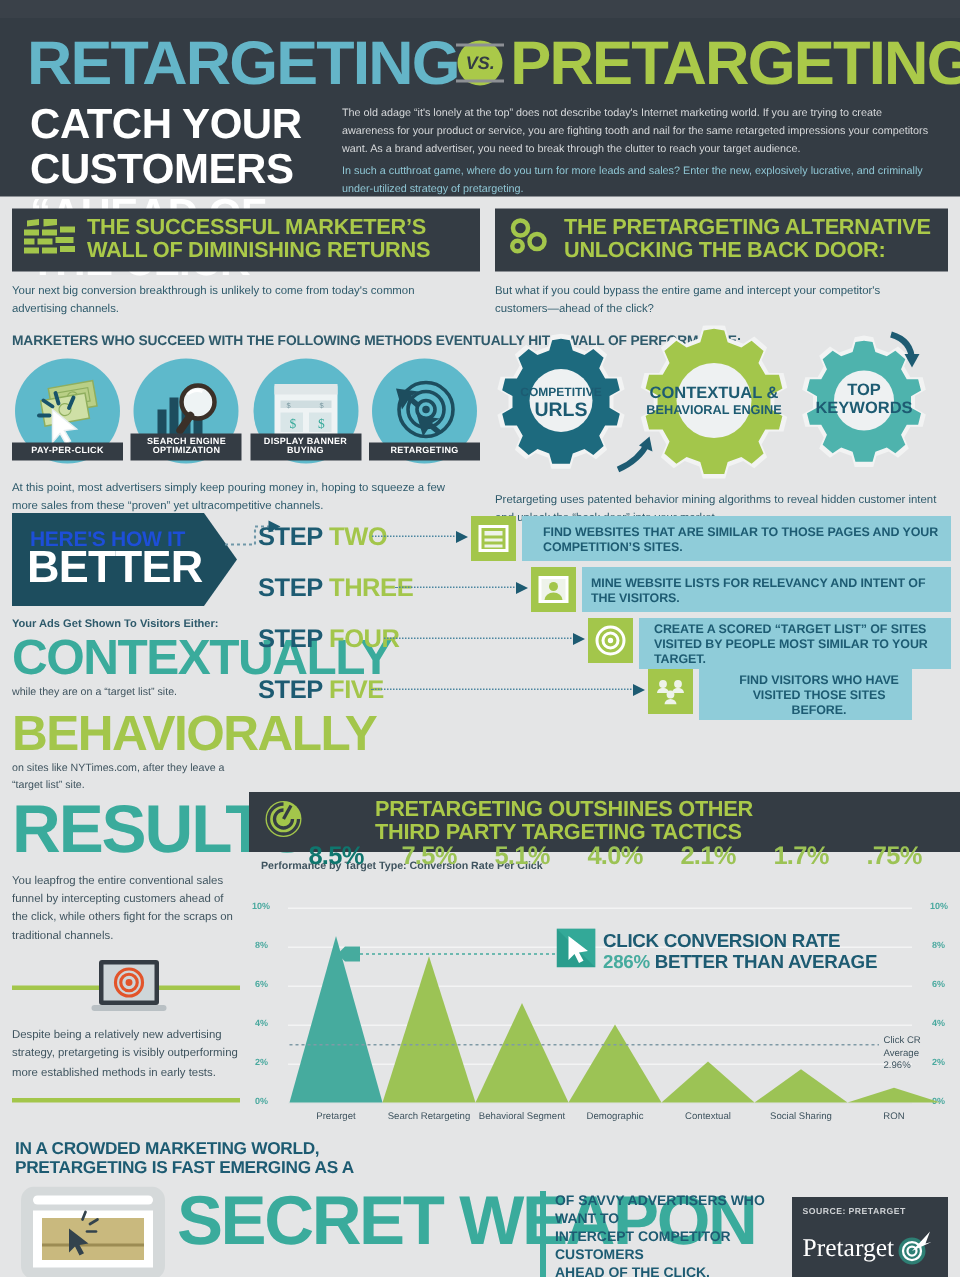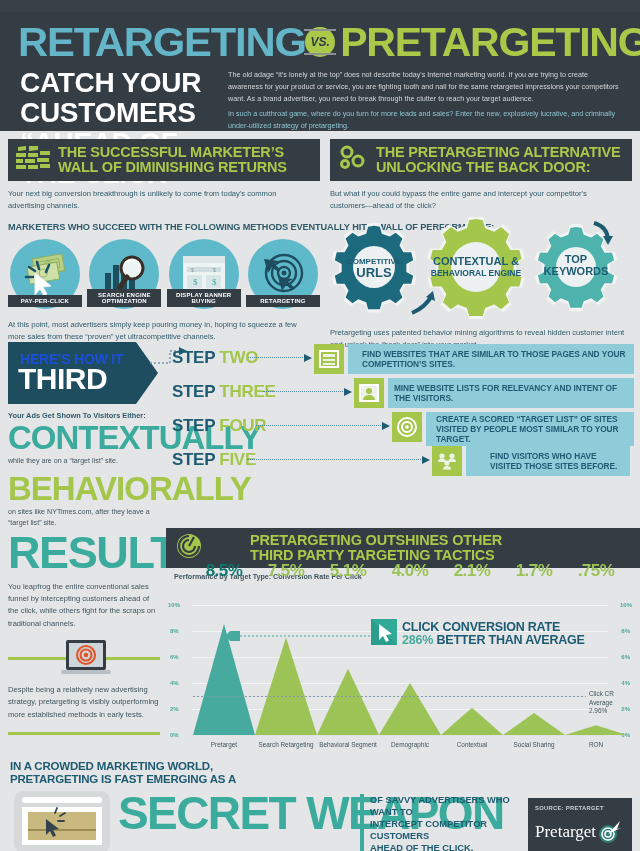--- a/index.html
+++ b/index.html
@@ -398,21 +398,21 @@
     </div>
 
     <div class="para para-blue" style="margin-top:8px;width:295px;">Pretargeting uses patented behavior mining algorithms to reveal hidden customer intent and unlock the “back door” into your market.</div>
   </div>
 
   <div class="sec-how">
     <div class="ribbon">
       <div class="ribbon-body"></div>
       <div class="ribbon-tip"></div>
       <div class="ribbon-t1">HERE'S HOW IT</div>
-      <div class="ribbon-t2">THIRD</div>
+      <div class="ribbon-t2">BETTER</div>
     </div>
     <div class="how-lead">Your Ads Get Shown To Visitors Either:</div>
     <div class="big-word teal">CONTEXTUALLY</div>
     <div class="small-note">while they are on a “target list” site.</div>
     <div class="big-word green" style="margin-top:6px;">BEHAVIORALLY</div>
     <div class="small-note">on sites like NYTimes.com, after they leave a “target list” site.</div>
   </div>
 
   <svg style="position:absolute;left:148px;top:333px;" width="40" height="22">
     <path d="M2,18 H22 V6 H32" stroke="#6f97a8" stroke-width="1.4" fill="none" stroke-dasharray="2 2"></path>
@@ -482,21 +482,21 @@
           <g fill="#eef3ea">
             <circle cx="6" cy="6" r="2.6"></circle>
               <path d="M2,12 a4,3.5 0 0 1 8,0 z"></path>
             <circle cx="16" cy="6" r="2.6"></circle>
               <path d="M12,12 a4,3.5 0 0 1 8,0 z"></path>
             <circle cx="11" cy="13" r="2.6"></circle>
               <path d="M7,19.5 a4,3.5 0 0 1 8,0 z"></path>
           </g>
         </svg>
       </div>
-      <div class="step-txt" style="left:294px;width:164px;padding-left:24px;">FIND VISITORS WHO HAVE VISITED THOSE SITES BEFORE.</div>
+      <div class="step-txt" style="left:294px;width:142px;padding-left:24px;text-align:center;">FIND VISITORS WHO HAVE VISITED THOSE SITES BEFORE.</div>
     </div>
   </div>
 
   <div class="results">
     <div class="results-title">RESULTS</div>
     <div class="para" style="margin-top:6px;width:152px;">You leapfrog the entire conventional sales funnel by intercepting customers ahead of the click, while others fight for the scraps on traditional channels.</div>
 
     <div style="position:relative;margin:10px 0 8px 0;height:36px;">
       <div style="position:absolute;top:17px;left:0;width:152px;height:3px;background:#a3c64b;"></div>
       <svg class="laptop" width="56" height="36" viewBox="0 0 56 36" style="position:relative;z-index:2;">

